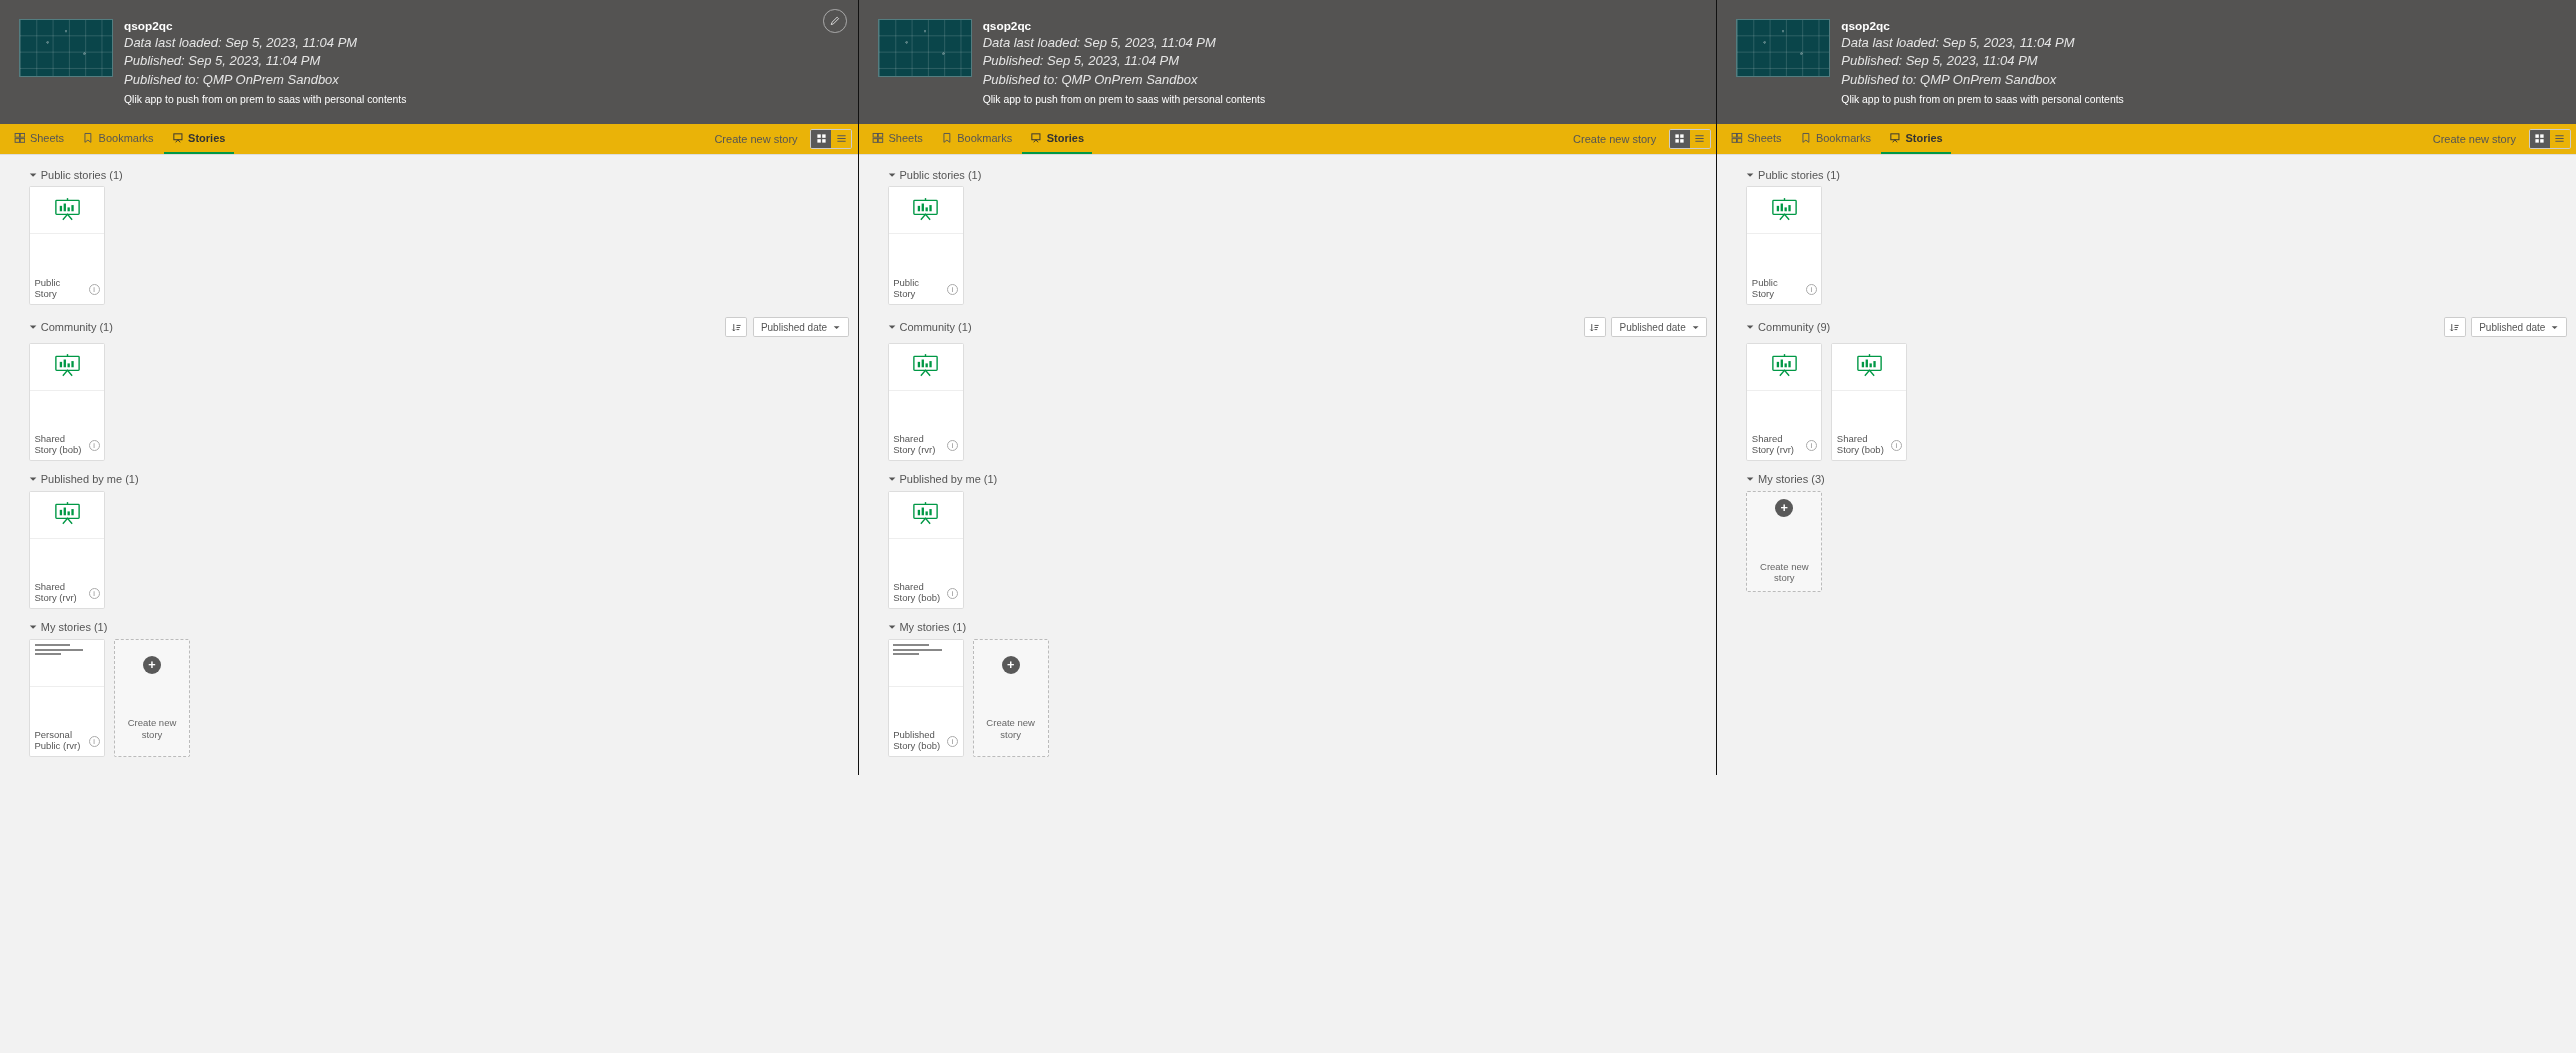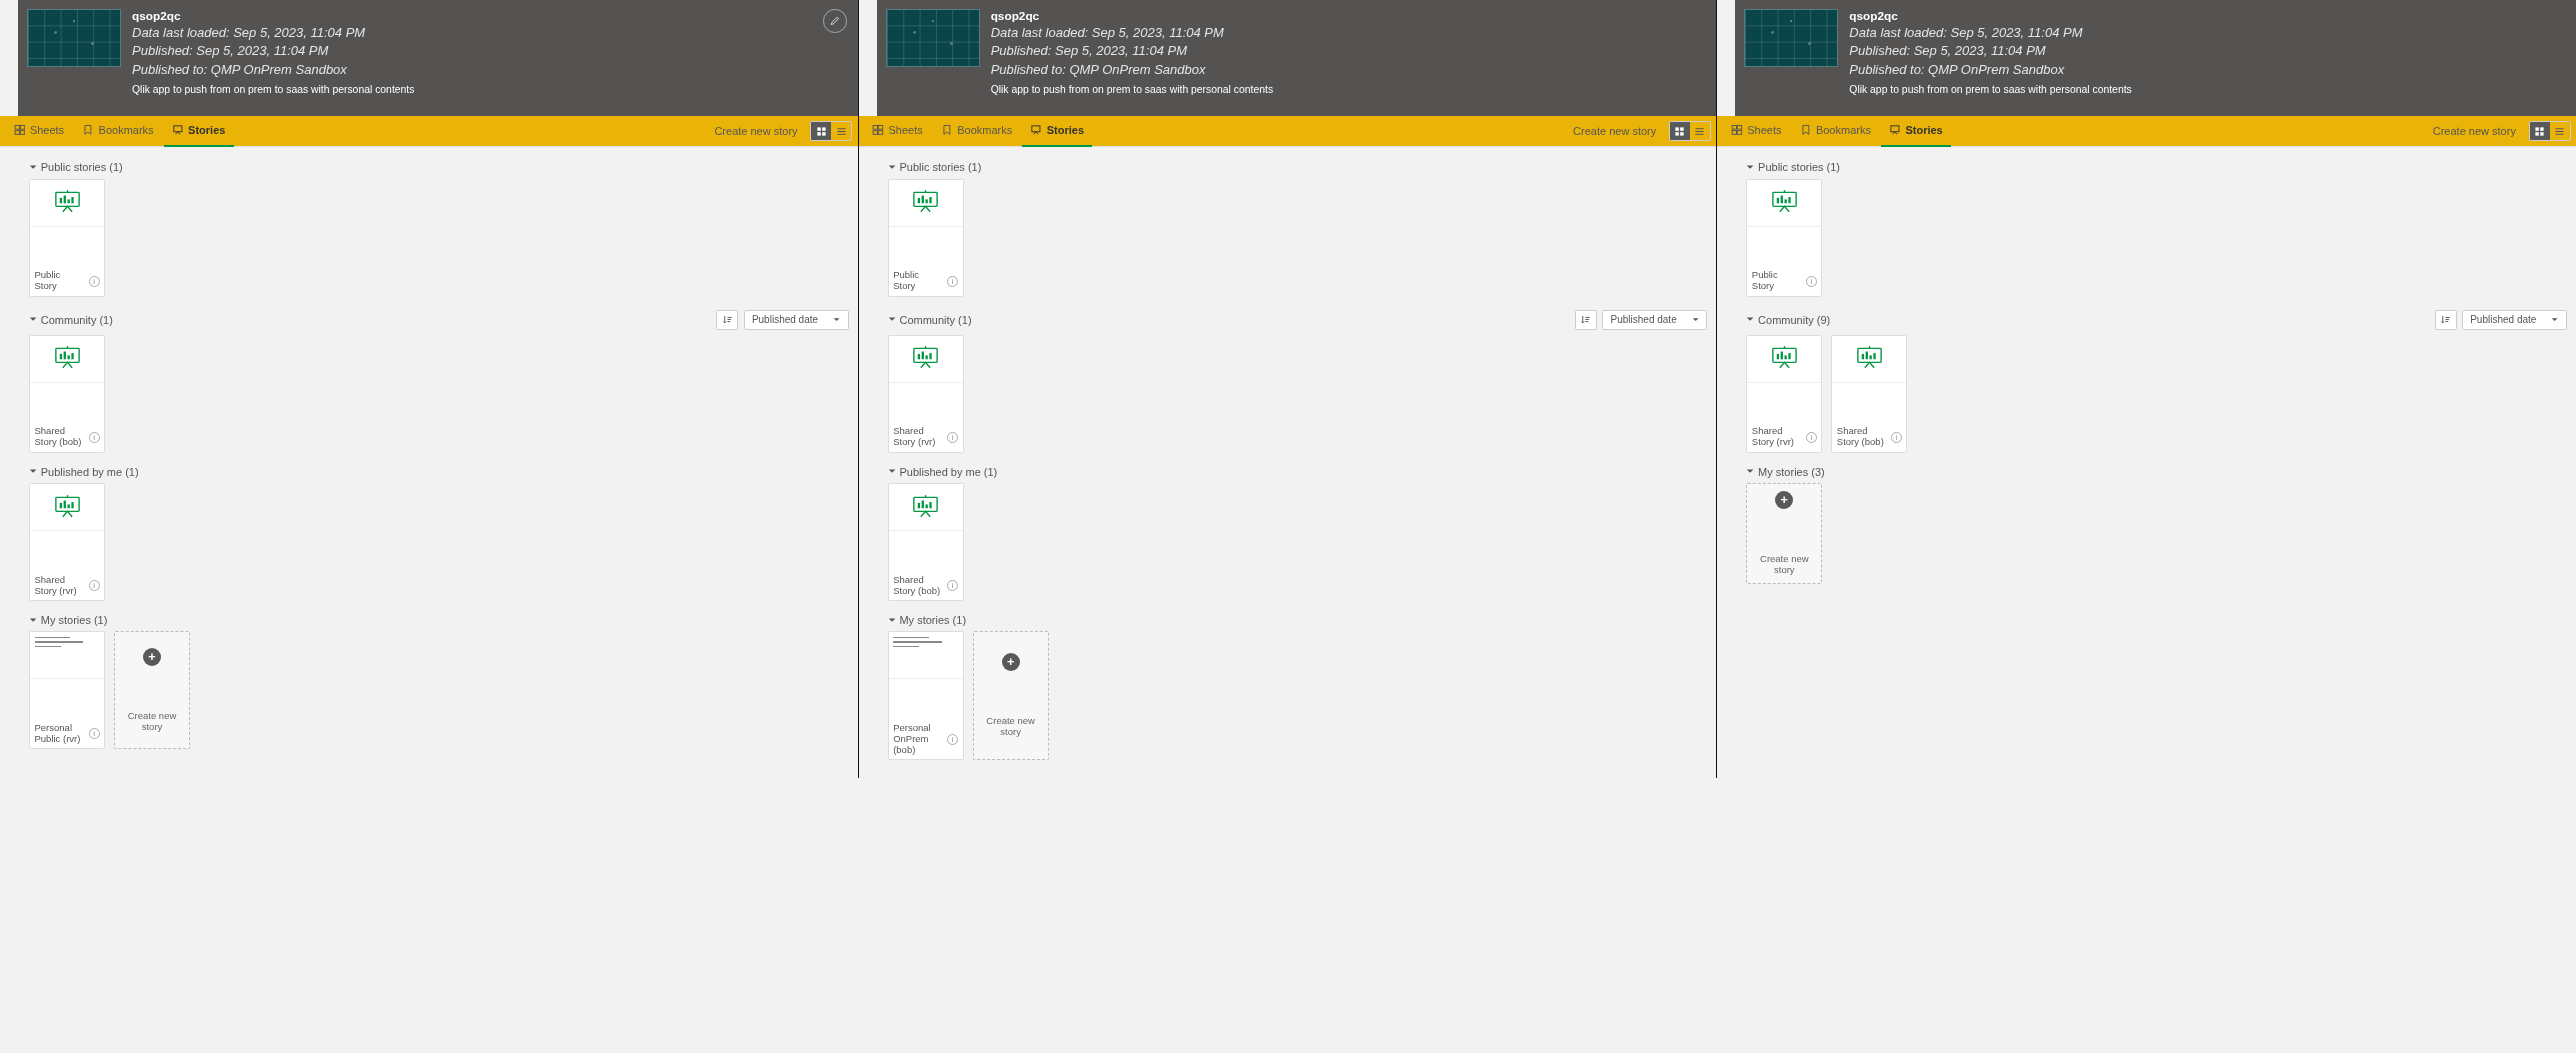--- a/index.html
+++ b/index.html
@@ -16,26 +16,25 @@
     border-right: 1.8px solid #111;
     display: flex;
     flex-direction: column;
     min-height: 580px;
   }
   .panel:last-child { border-right: none; }
 
   
   .app-header {
     background: #545352;
-    padding: 9px;
+    padding: 19px;
     display: flex;
     gap: 11px;
     position: relative;
     min-height: 116px;
-    margin-left: 18px;
   }
   .thumb {
     width: 94px;
     height: 58px;
     background: #0a454a;
     position: relative;
     border: 0.9px solid rgba(255,255,255,.3);
     flex-shrink: 0;
     overflow: hidden;
   }
@@ -120,21 +119,21 @@
   .collapse-ic { margin-right:3.6px; }
   .row-tools { margin-left:auto; display:flex; gap:5.4px; }
   .tool-btn {
     height:20px;
     border:0.9px solid #ccc;
     background:#fff;
     display:flex;align-items:center;
     padding:0 7.3px;
     font-size:10px;
     color:#555;
-    gap:15px;
+    gap:6px;
     cursor:pointer;
     border-radius:1.8px;
   }
   .tool-btn.icon-only{padding:0;width:22px;justify-content:center;}
   .cards { display:flex; flex-wrap:wrap; gap:9px; }
   .card {
     width: 76px;
     border:0.9px solid #ddd;
     background:#fff;
     border-radius:1.8px;
@@ -519,21 +518,21 @@
       <div class="cards">
         <div class="card">
           <div class="preview text-prev">
             <div style="width:100%">
               <div class="tline" style="width:55%"></div>
               <div class="tline" style="width:75%"></div>
               <div class="tline" style="width:40%"></div>
             </div>
           </div>
           <div class="cap">
-            <span class="cap-label">Personal OnPrem (bob)</span>
+            <span class="cap-label">Published Story (bob)</span>
             <span class="info-ic">i</span>
           </div>
         </div>
         <div class="card new">
           <div class="plus-circ">+</div>
           <div style="font-size:9.5px;line-height:1.2;">Create new story</div>
         </div>
       </div>
     </div>
   </div>

